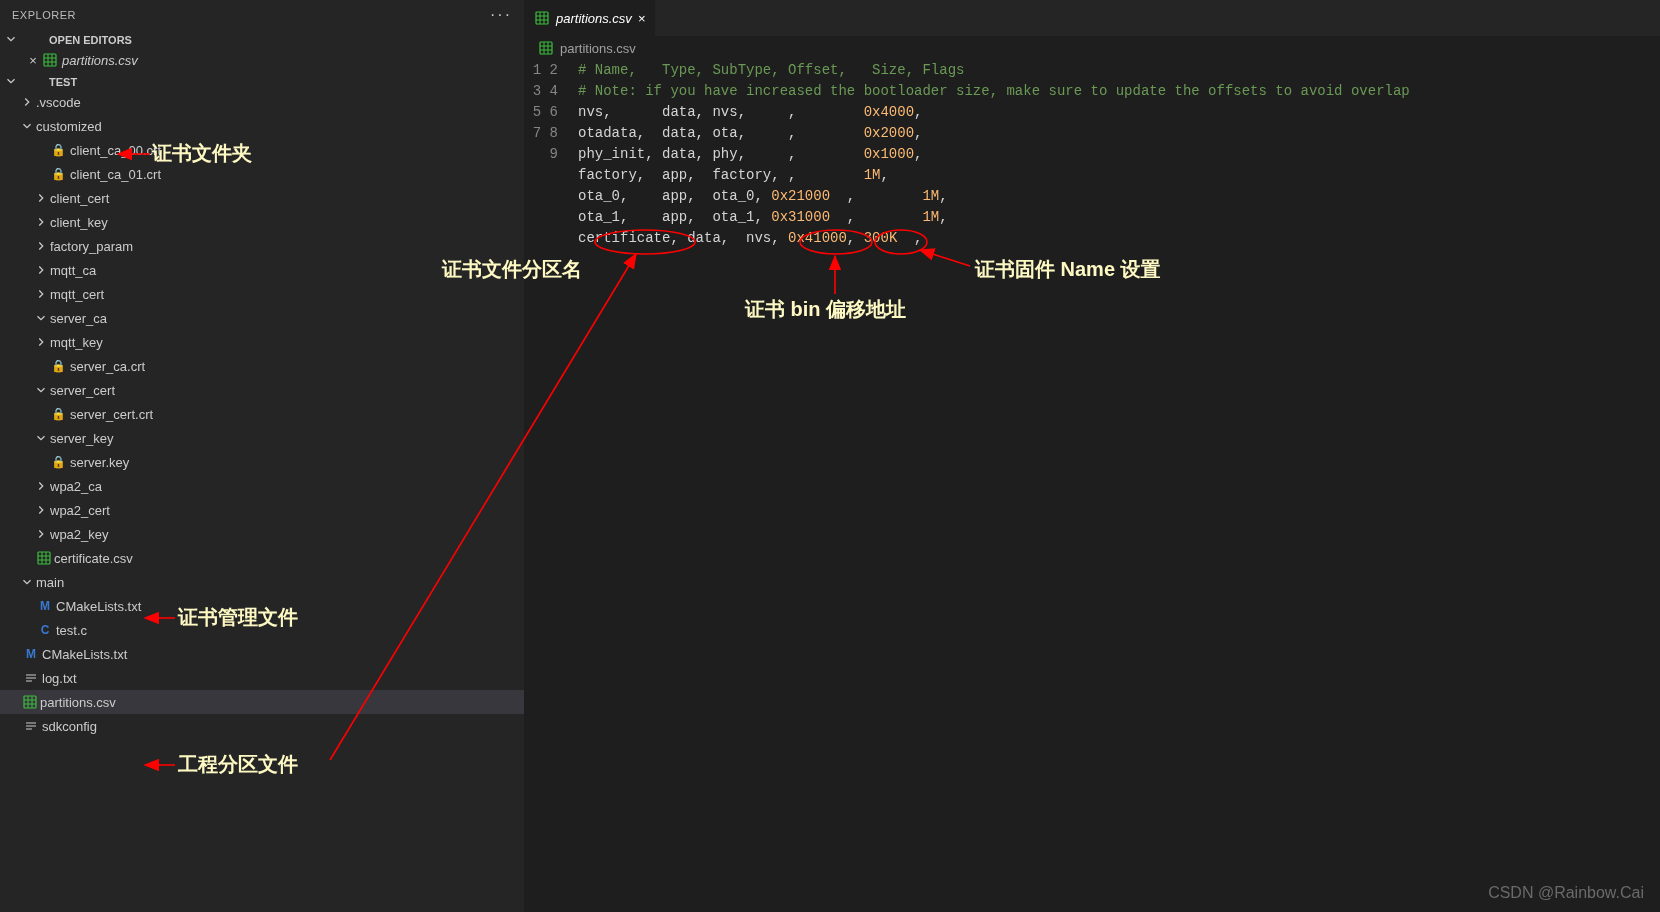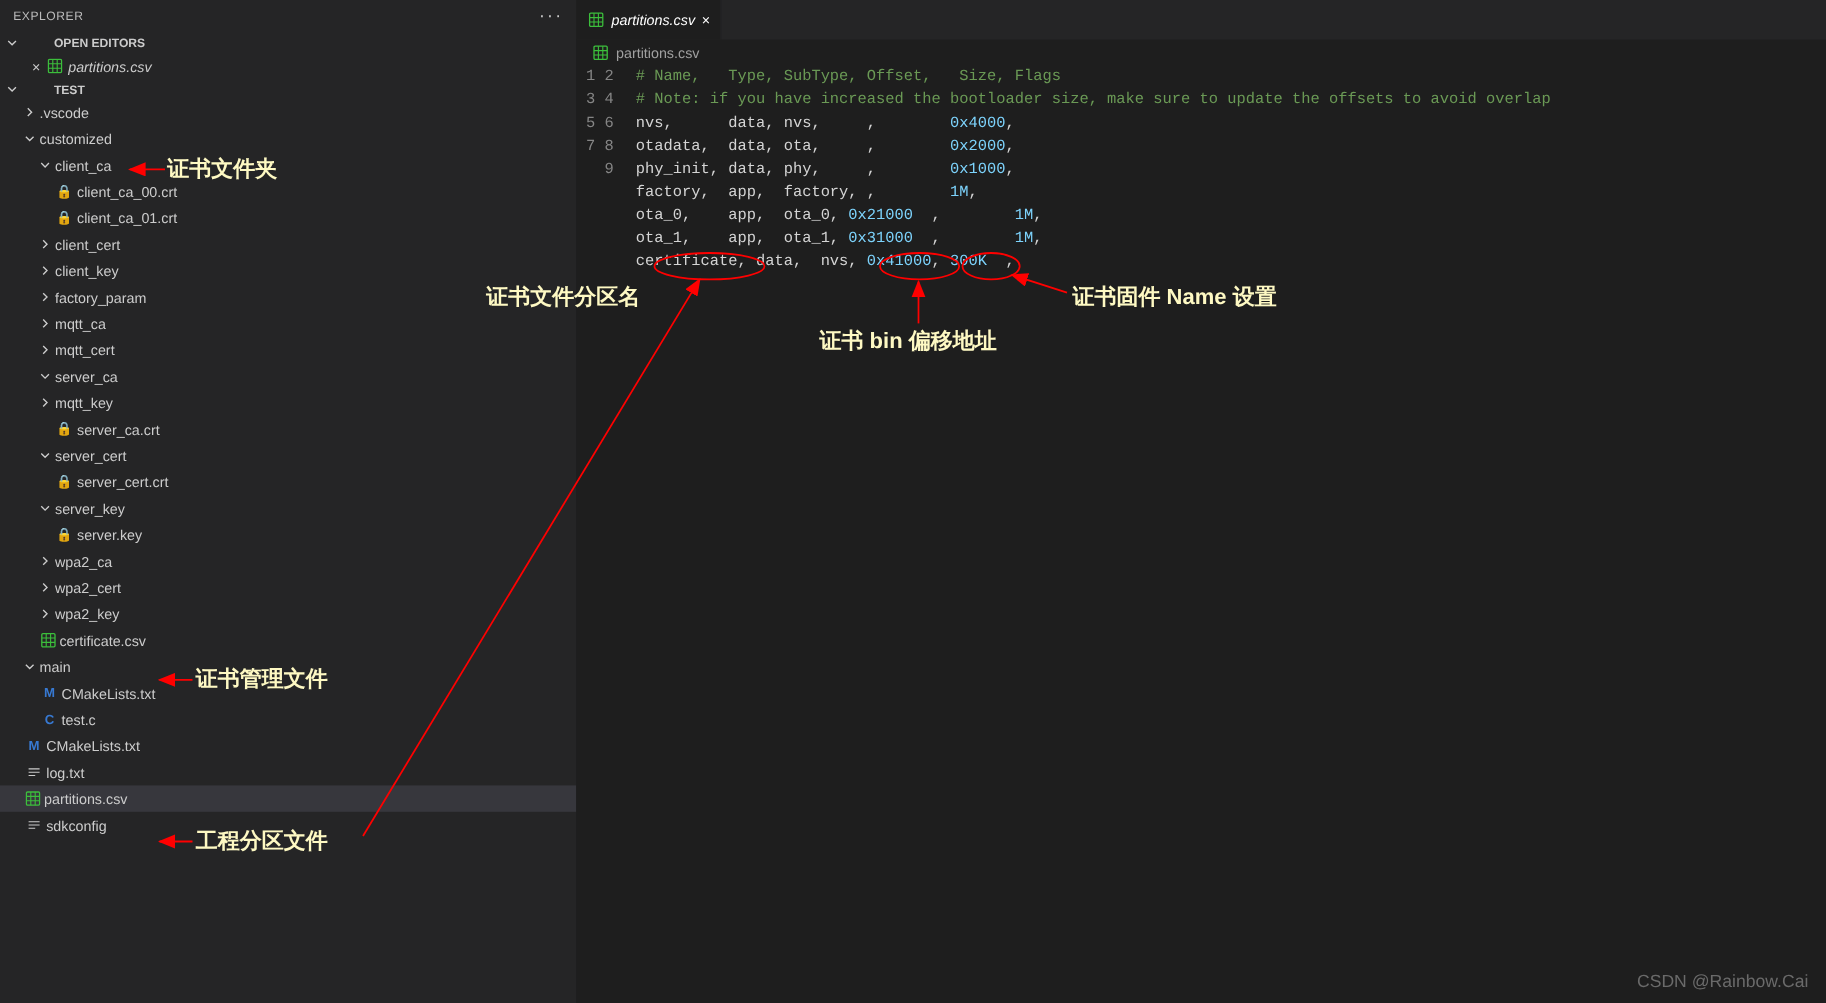--- a/index.html
+++ b/index.html
@@ -111,21 +111,21 @@
     text-align: right;
     color: #858585;
     padding-right: 20px;
     user-select: none;
   }
   .code {
     color: #d4d4d4;
     white-space: pre;
   }
   .code .comment { color: #6a9955; }
-  .code .num { color: #7dd3fc; }
+  .code .num { color: #fdba74; }
 
   
   .anno {
     position: absolute;
     color: #fef9c3;
     font-size: 20px;
     pointer-events: none;
     font-family: "Microsoft YaHei","SimSun","Segoe UI",sans-serif;
     z-index: 10;
     font-weight: bold;
@@ -192,27 +192,20 @@
           <path d="M6 4l4 4-4 4" stroke="#cccccc" stroke-width="1.4" fill="none"></path>
         </svg>
         <span class="label">.vscode</span>
       </div>
     <div class="tree-row">
         <span class="indent" style="width:14px"></span>
         <svg class="chev" viewBox="0 0 16 16">
           <path d="M4 6l4 4 4-4" stroke="#cccccc" stroke-width="1.4" fill="none"></path>
         </svg>
         <span class="label">customized</span>
-      </div>
-    <div class="tree-row">
-        <span class="indent" style="width:28px"></span>
-        <svg class="chev" viewBox="0 0 16 16">
-          <path d="M4 6l4 4 4-4" stroke="#cccccc" stroke-width="1.4" fill="none"></path>
-        </svg>
-        <span class="label">client_ca</span>
       </div>
     <div class="tree-row">
         <span class="indent" style="width:44px"></span>
         <span class="icon lock-icon">🔒</span>
         <span class="label">client_ca_00.crt</span>
       </div>
     <div class="tree-row">
         <span class="indent" style="width:44px"></span>
         <span class="icon lock-icon">🔒</span>
         <span class="label">client_ca_01.crt</span>

